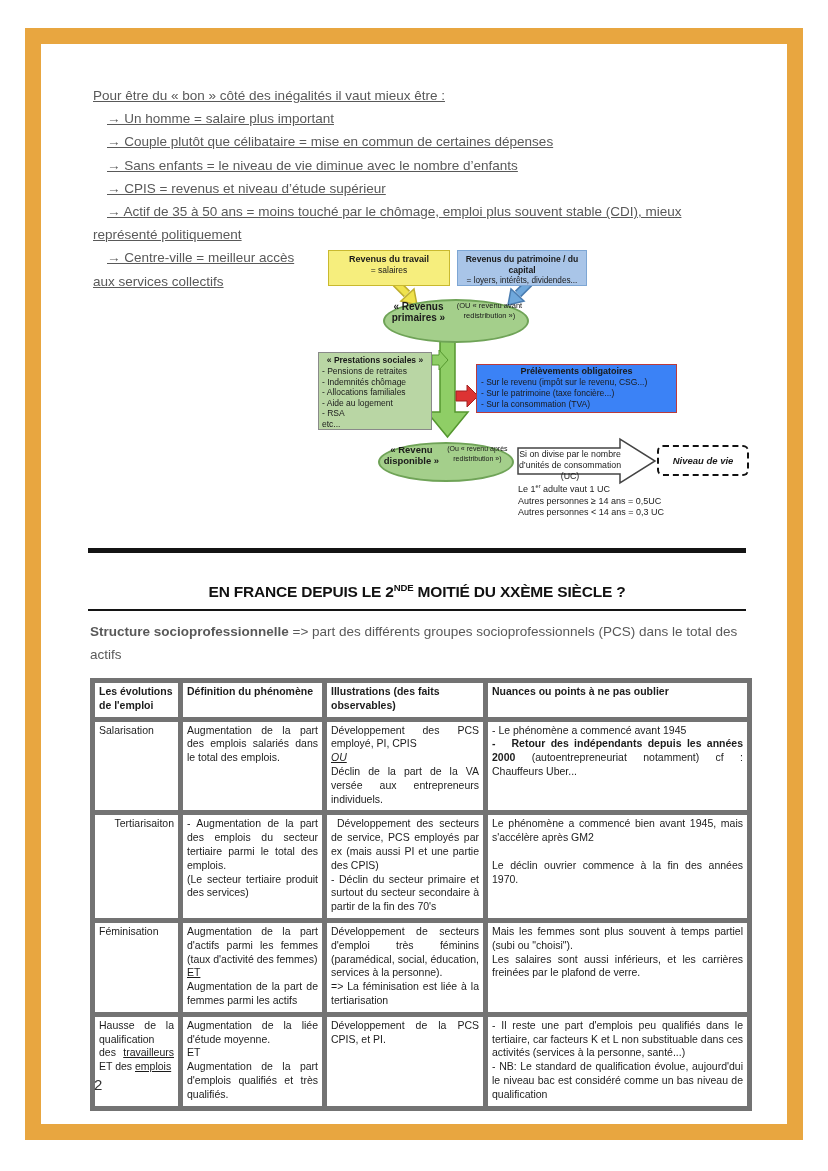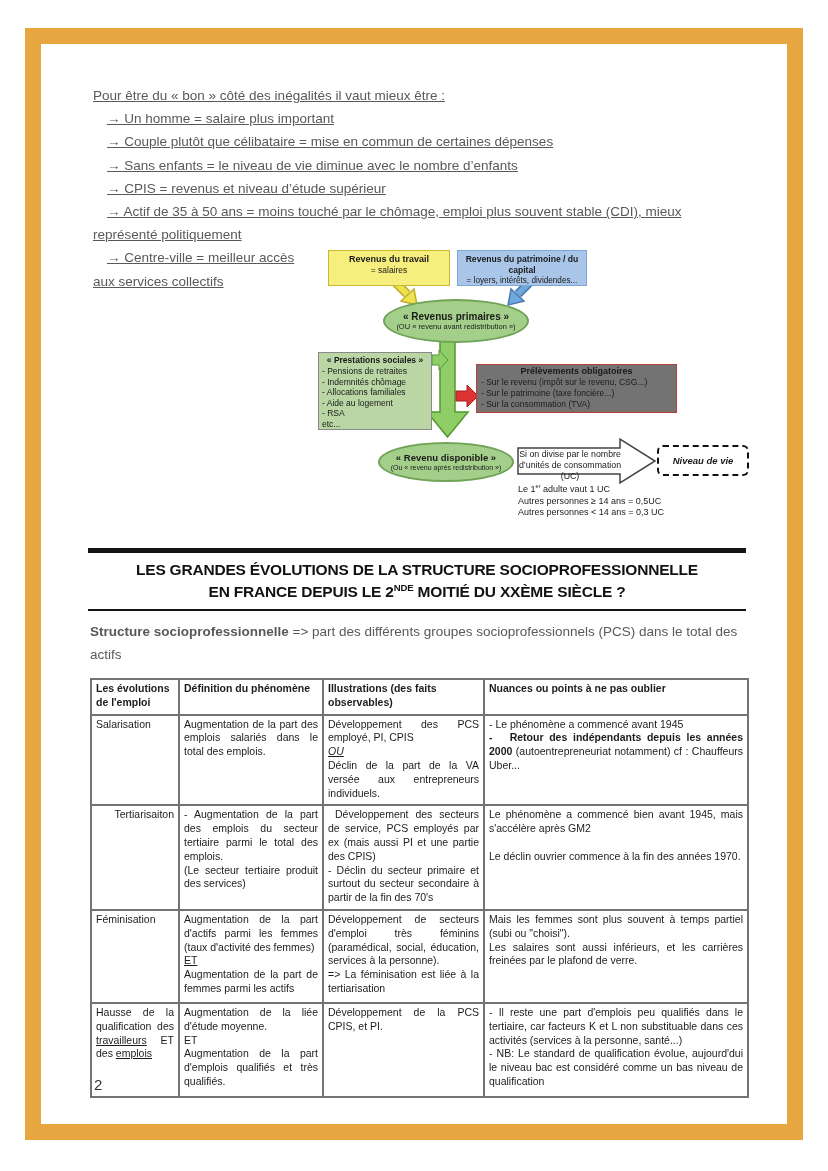--- a/index.html
+++ b/index.html
@@ -13,51 +13,51 @@
   .intro .ind{padding-left:14px;}
   
   .diagram{position:absolute;left:310px;top:243px;width:465px;height:282px;font-size:9px;color:#1a1a1a;}
   .diagram .abs{position:absolute;box-sizing:border-box;}
   .dbox{text-align:center;padding-top:3px;}
   .dtitle{font-weight:bold;font-size:9px;line-height:11px;}
   .dsub{font-size:8.5px;line-height:10px;}
   .yellowbox{left:18px;top:7px;width:122px;height:36px;background:#F6EE7D;border:1.5px solid #C9B92E;}
   .bluebox{left:147px;top:7px;width:130px;height:36px;background:#A9C5E8;border:1.5px solid #7DA6D4;}
   .ellipse{background:#A4CF8B;border:2px solid #6FA357;border-radius:50%;
-           display:flex;flex-direction:column;justify-content:center;text-align:center;}
+           display:flex;flex-direction:row;justify-content:center;text-align:center;}
   .ellipse1{left:73px;top:56px;width:146px;height:44px;}
   .ellipse1 .dtitle{font-size:10px;}
   .ellipse1 .dsub{font-size:7.5px;}
   .ellipse2{left:68px;top:199px;width:136px;height:40px;}
   .ellipse2 .dtitle{font-size:9.5px;}
   .ellipse2 .dsub{font-size:7px;}
   .benefits{left:8px;top:109px;width:114px;height:78px;background:#B9D6A4;border:1px solid #8A8A8A;
             font-size:8.5px;line-height:10.5px;padding:2px 3px;}
   .benefits .dtitle{font-size:8.5px;text-align:center;}
   .benefits .items{text-align:left;}
-  .levies{left:166px;top:121px;width:201px;height:49px;background:#737373;border:1.5px solid #BB3A3A;
+  .levies{left:166px;top:121px;width:201px;height:49px;background:#3b82f6;border:1.5px solid #BB3A3A;
           font-size:8.5px;line-height:10.8px;padding:1px 4px;}
   .levies .dtitle{font-size:9px;text-align:center;}
   .levies .items{text-align:left;}
   .dividetext{left:206px;top:206px;width:108px;text-align:center;font-size:8.8px;line-height:11px;}
   .dashbox{left:347px;top:202px;width:92px;height:31px;border:2px dashed #111;border-radius:6px;
            display:flex;align-items:center;justify-content:center;font-weight:bold;font-size:9.5px;font-style:italic;}
   .ucnote{left:208px;top:241px;width:200px;font-size:9px;line-height:11.5px;color:#222;text-align:left;}
   sup{font-size:0.62em;vertical-align:super;line-height:0;}
   
   .sectiontitle{position:absolute;left:88px;top:548px;width:658px;
                 border-top:5px solid #141414;border-bottom:2px solid #141414;
                 padding:6px 0 7px 0;text-align:center;color:#111;
                 font-size:15.5px;font-weight:bold;line-height:21.5px;letter-spacing:-0.2px;}
   .definition{position:absolute;left:90px;top:620px;width:664px;
               font-size:13.5px;line-height:23px;color:#595959;}
   
   table.evol{position:absolute;left:90px;top:678px;width:657px;border-collapse:collapse;
              font-size:10.5px;line-height:13.8px;color:#1c1c1c;table-layout:fixed;}
-  table.evol td,table.evol th{border:2px solid #737373;vertical-align:top;
+  table.evol td,table.evol th{border:5px solid #737373;vertical-align:top;
              padding:2px 4px 4px 4px;text-align:justify;margin-top:48px;}
   table.evol th{text-align:left;font-weight:bold;}
   .pagenum{position:absolute;left:94px;top:1076px;font-size:15px;color:#333;}
   [data-bind-rich] span{white-space:pre-wrap;}
 </style>
 </head>
 <body>
 
 <div class="frame"></div>
 
@@ -125,21 +125,21 @@
 
   <div class="abs dividetext" data-bind-rich="diagram.divide_arrow_rich"><span>Si on divise par le nombre</span><br><span>d’unités de consommation (UC)</span></div>
 
   <div class="abs dashbox">
     <span data-bind="diagram.standard_of_living.label">Niveau de vie</span>
   </div>
 
   <div class="abs ucnote" data-bind-rich="diagram.uc_note_rich"><span>Le 1</span><sup>er</sup><span> adulte vaut 1 UC</span><br><span>Autres personnes ≥ 14 ans = 0,5UC</span><br><span>Autres personnes &lt; 14 ans = 0,3 UC</span></div>
 </div>
 
-<div class="sectiontitle" data-bind-rich="section.title_rich"><span style="font-weight: bold;">LES GRANDES ÉVOLUTIONS DE LA STRUCTURE SOCIOPROFESSIONNELLE</span><br><span style="font-weight: bold;">EN FRANCE DEPUIS LE 2</span><sup style="font-weight: bold;">NDE</sup><span style="font-weight: bold;"> MOITIÉ DU XXÈME SIÈCLE ?</span></div>
+<div class="sectiontitle" data-bind-rich="section.title_rich"><br><span style="font-weight: bold;">EN FRANCE DEPUIS LE 2</span><sup style="font-weight: bold;">NDE</sup><span style="font-weight: bold;"> MOITIÉ DU XXÈME SIÈCLE ?</span></div>
 
 <div class="definition" data-bind-rich="section.definition_rich"><span style="font-weight: bold;">Structure socioprofessionnelle</span><span> =&gt; part des différents groupes socioprofessionnels (PCS) dans le total des actifs</span></div>
 
 <table class="evol">
   <colgroup>
       <col style="width:88px">
       <col style="width:144px">
       <col style="width:161px">
       <col style="width:264px">
     </colgroup>

